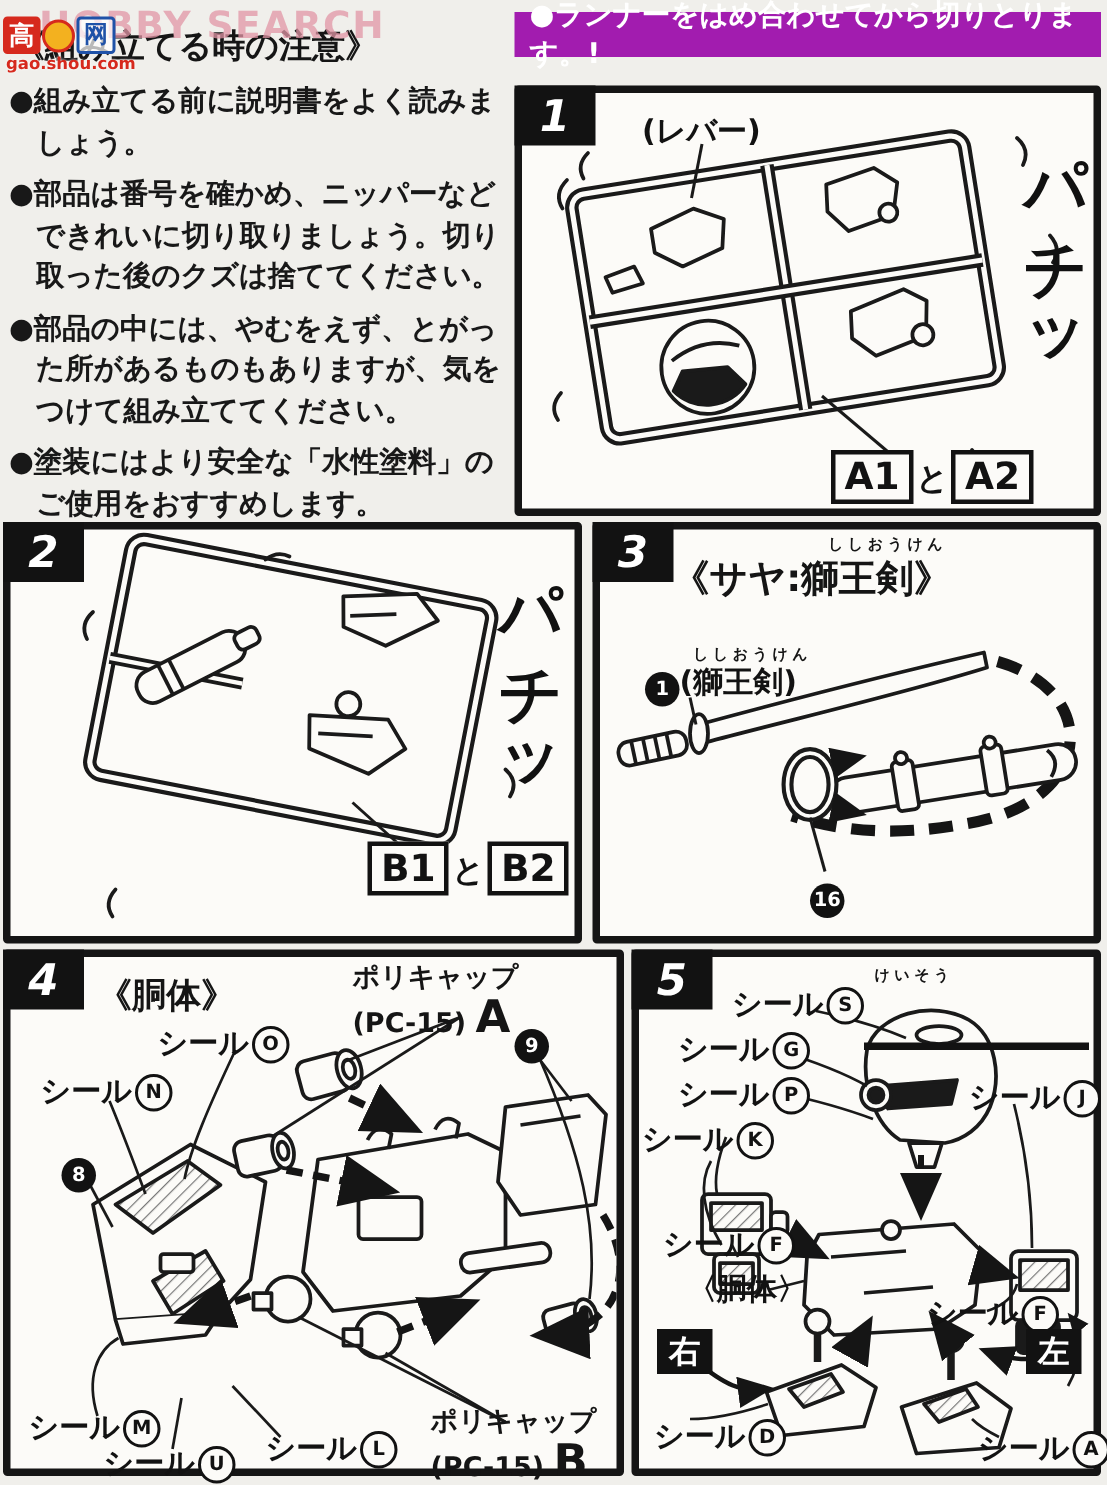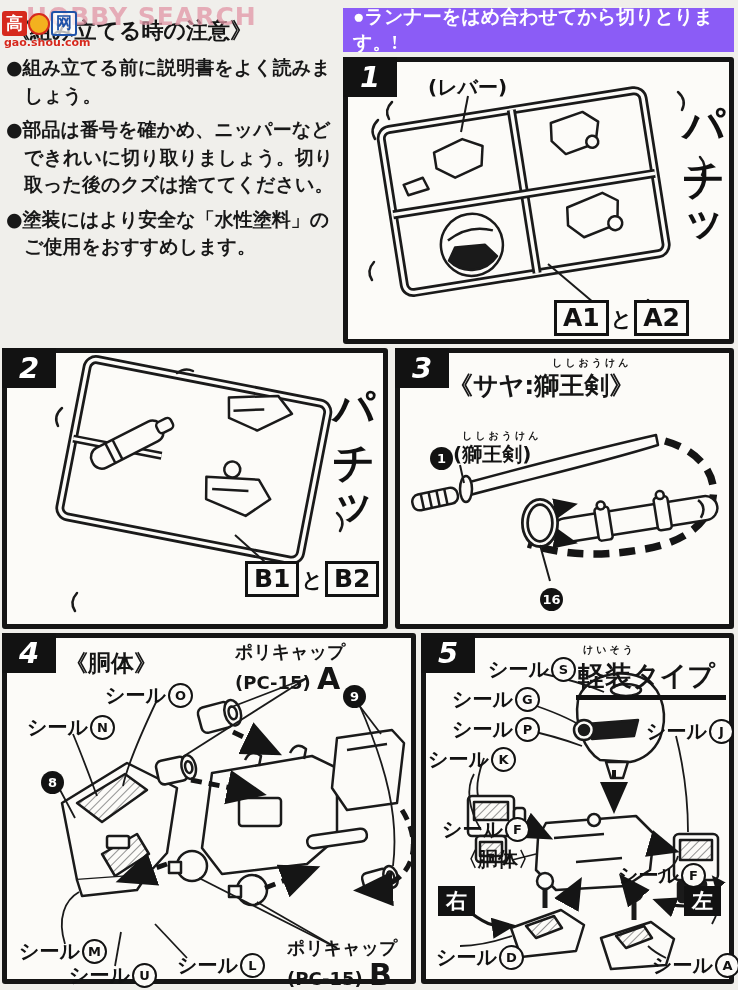--- a/index.html
+++ b/index.html
@@ -14,22 +14,22 @@
   .circ{display:inline-block;width:21px;height:21px;border:2px solid #121212;border-radius:50%;line-height:21px;
     font-size:13px;text-align:center;vertical-align:2px;margin-left:2px;background:#fcfbf8;font-weight:700;}
   .bnum{display:inline-flex;align-items:center;justify-content:center;width:23px;height:23px;border-radius:50%;
     background:#121212;color:#fff;font-size:13px;font-weight:800;vertical-align:-2px;}
   .box{display:inline-block;border:3px solid #121212;background:#fcfbf8;padding:0 6px;font-size:25px;
     font-weight:700;line-height:1.2;}
   .and{font-size:21px;font-weight:700;margin:0 2px;}
   .bw{background:#121212;color:#fff;font-weight:800;font-size:21px;padding:1px 8px;display:inline-block;}
   .furi{position:absolute;font-size:10px;font-weight:700;letter-spacing:3px;z-index:4;white-space:nowrap;}
   .h-big{position:absolute;font-size:25px;font-weight:800;white-space:nowrap;z-index:4;}
-  .banner{position:absolute;left:343px;top:8px;width:391px;height:44px;background:#8b5cf6;color:#fff;
-    display:flex;align-items:center;padding-left:10px;box-sizing:border-box;font-size:19px;font-weight:800;z-index:3;font-family:Liberation Serif, serif;}
+  .banner{position:absolute;left:343px;top:8px;width:391px;height:30px;background:#a21caf;color:#fff;
+    display:flex;align-items:center;padding-left:10px;box-sizing:border-box;font-size:19px;font-weight:800;z-index:3;}
   .notes{position:absolute;left:6px;top:16px;width:334px;z-index:1;}
   .notes-h{font-size:22px;font-weight:800;margin:0 0 8px 2px;}
   .bullet{margin:0 0 7px;font-size:19px;font-weight:600;line-height:1.45;text-indent:-0.95em;
     padding-left:0.95em;color:#181818;}
   .wm{position:absolute;left:0;top:0;z-index:9;}
   .wm-hs{position:absolute;left:26px;top:2px;font-size:25px;font-weight:800;letter-spacing:1px;
     color:rgba(225,150,165,0.75);white-space:nowrap;}
   .wm-gao{position:absolute;left:2px;top:11px;display:flex;align-items:center;}
   .wm-gaobox{background:#d6291d;color:#fff;font-size:17px;font-weight:800;padding:1px 4px;border-radius:3px;}
   .wm-thumb{width:18px;height:18px;border-radius:50%;background:#f3b11f;border:2px solid #d6291d;margin:0 1px;}
@@ -44,20 +44,21 @@
 </style>
 </head>
 <body>
 
 <div id="page">
 
   <div class="notes">
     <div class="notes-h">《組み立てる時の注意》</div>
     <p class="bullet">●組み立てる前に説明書をよく読みましょう。</p>
     <p class="bullet">●部品は番号を確かめ、ニッパーなどできれいに切り取りましょう。切り取った後のクズは捨ててください。</p>
+    <p class="bullet">●部品の中には、やむをえず、とがった所があるものもありますが、気をつけて組み立ててください。</p>
     <p class="bullet">●塗装にはより安全な「水性塗料」のご使用をおすすめします。</p>
   </div>
 
   <div class="wm">
     <div class="wm-hs">HOBBY SEARCH</div>
     <div class="wm-gao">
       <span class="wm-gaobox">高</span>
       <span class="wm-thumb"></span>
       <span class="wm-wang">网</span>
     </div>
@@ -353,21 +354,20 @@
         <path d="M62,192 L66,200"></path>
         <path d="M86,222 L110,216"></path>
         <path d="M34,308 C48,308 68,304 86,298"></path>
         <path d="M232,236 C244,232 250,226 252,218"></path>
         <path d="M240,320 C232,316 226,312 222,308"></path>
       </g>
       <path d="M36,268 C58,286 68,290 84,288" stroke="#151515" stroke-width="3" fill="none" marker-end="url(#ar5)"></path>
       <path d="M258,268 C248,268 240,266 232,263" stroke="#151515" stroke-width="3" fill="none" marker-end="url(#ar5)"></path>
       <path d="M286,286 C296,268 296,250 288,240" stroke="#1a1a1a" stroke-width="1.8" fill="none" marker-end="url(#ar5)"></path>
     </svg>
-    <div class="h-big" style="left:152px;top:20px;font-size:27px;">軽装タイプ</div>
     <div class="furi" style="left:157px;top:5px;">けいそう</div>
     <div class="hr5" style="left:150px;top:57px;width:150px;"></div>
     <div class="lbl" style="left:62px;top:18px;">
       <span>シール</span><span class="circ">S</span>
     </div>
     <div class="lbl" style="left:26px;top:48px;">
       <span>シール</span><span class="circ">G</span>
     </div>
     <div class="lbl" style="left:26px;top:78px;">
       <span>シール</span><span class="circ">P</span>

